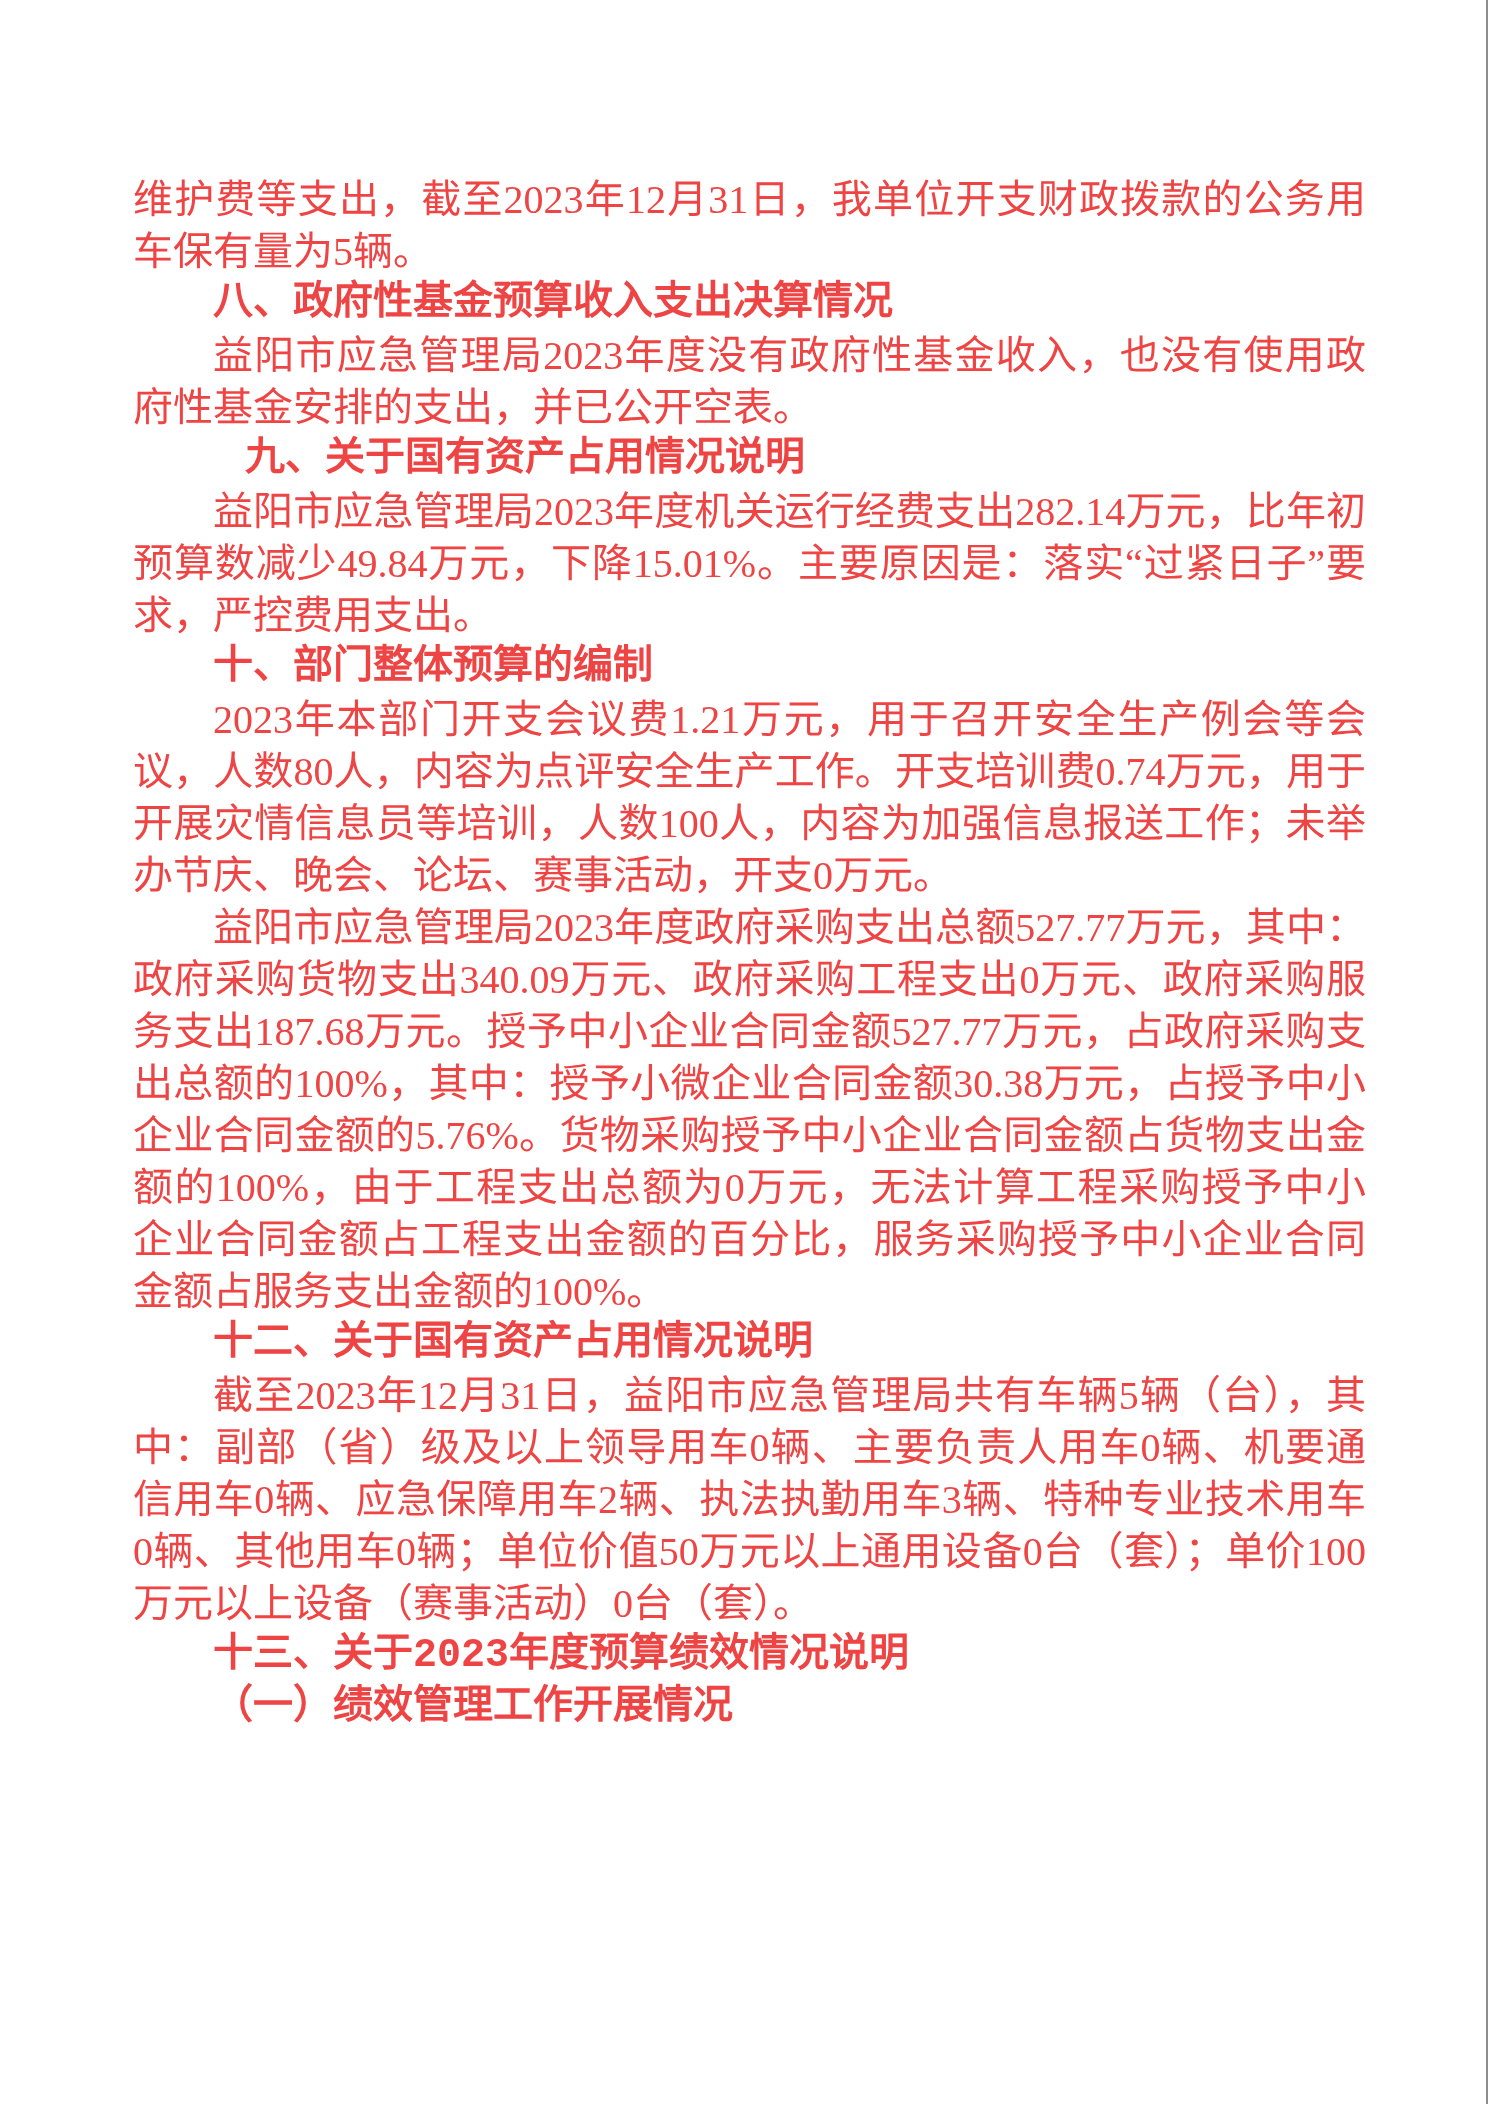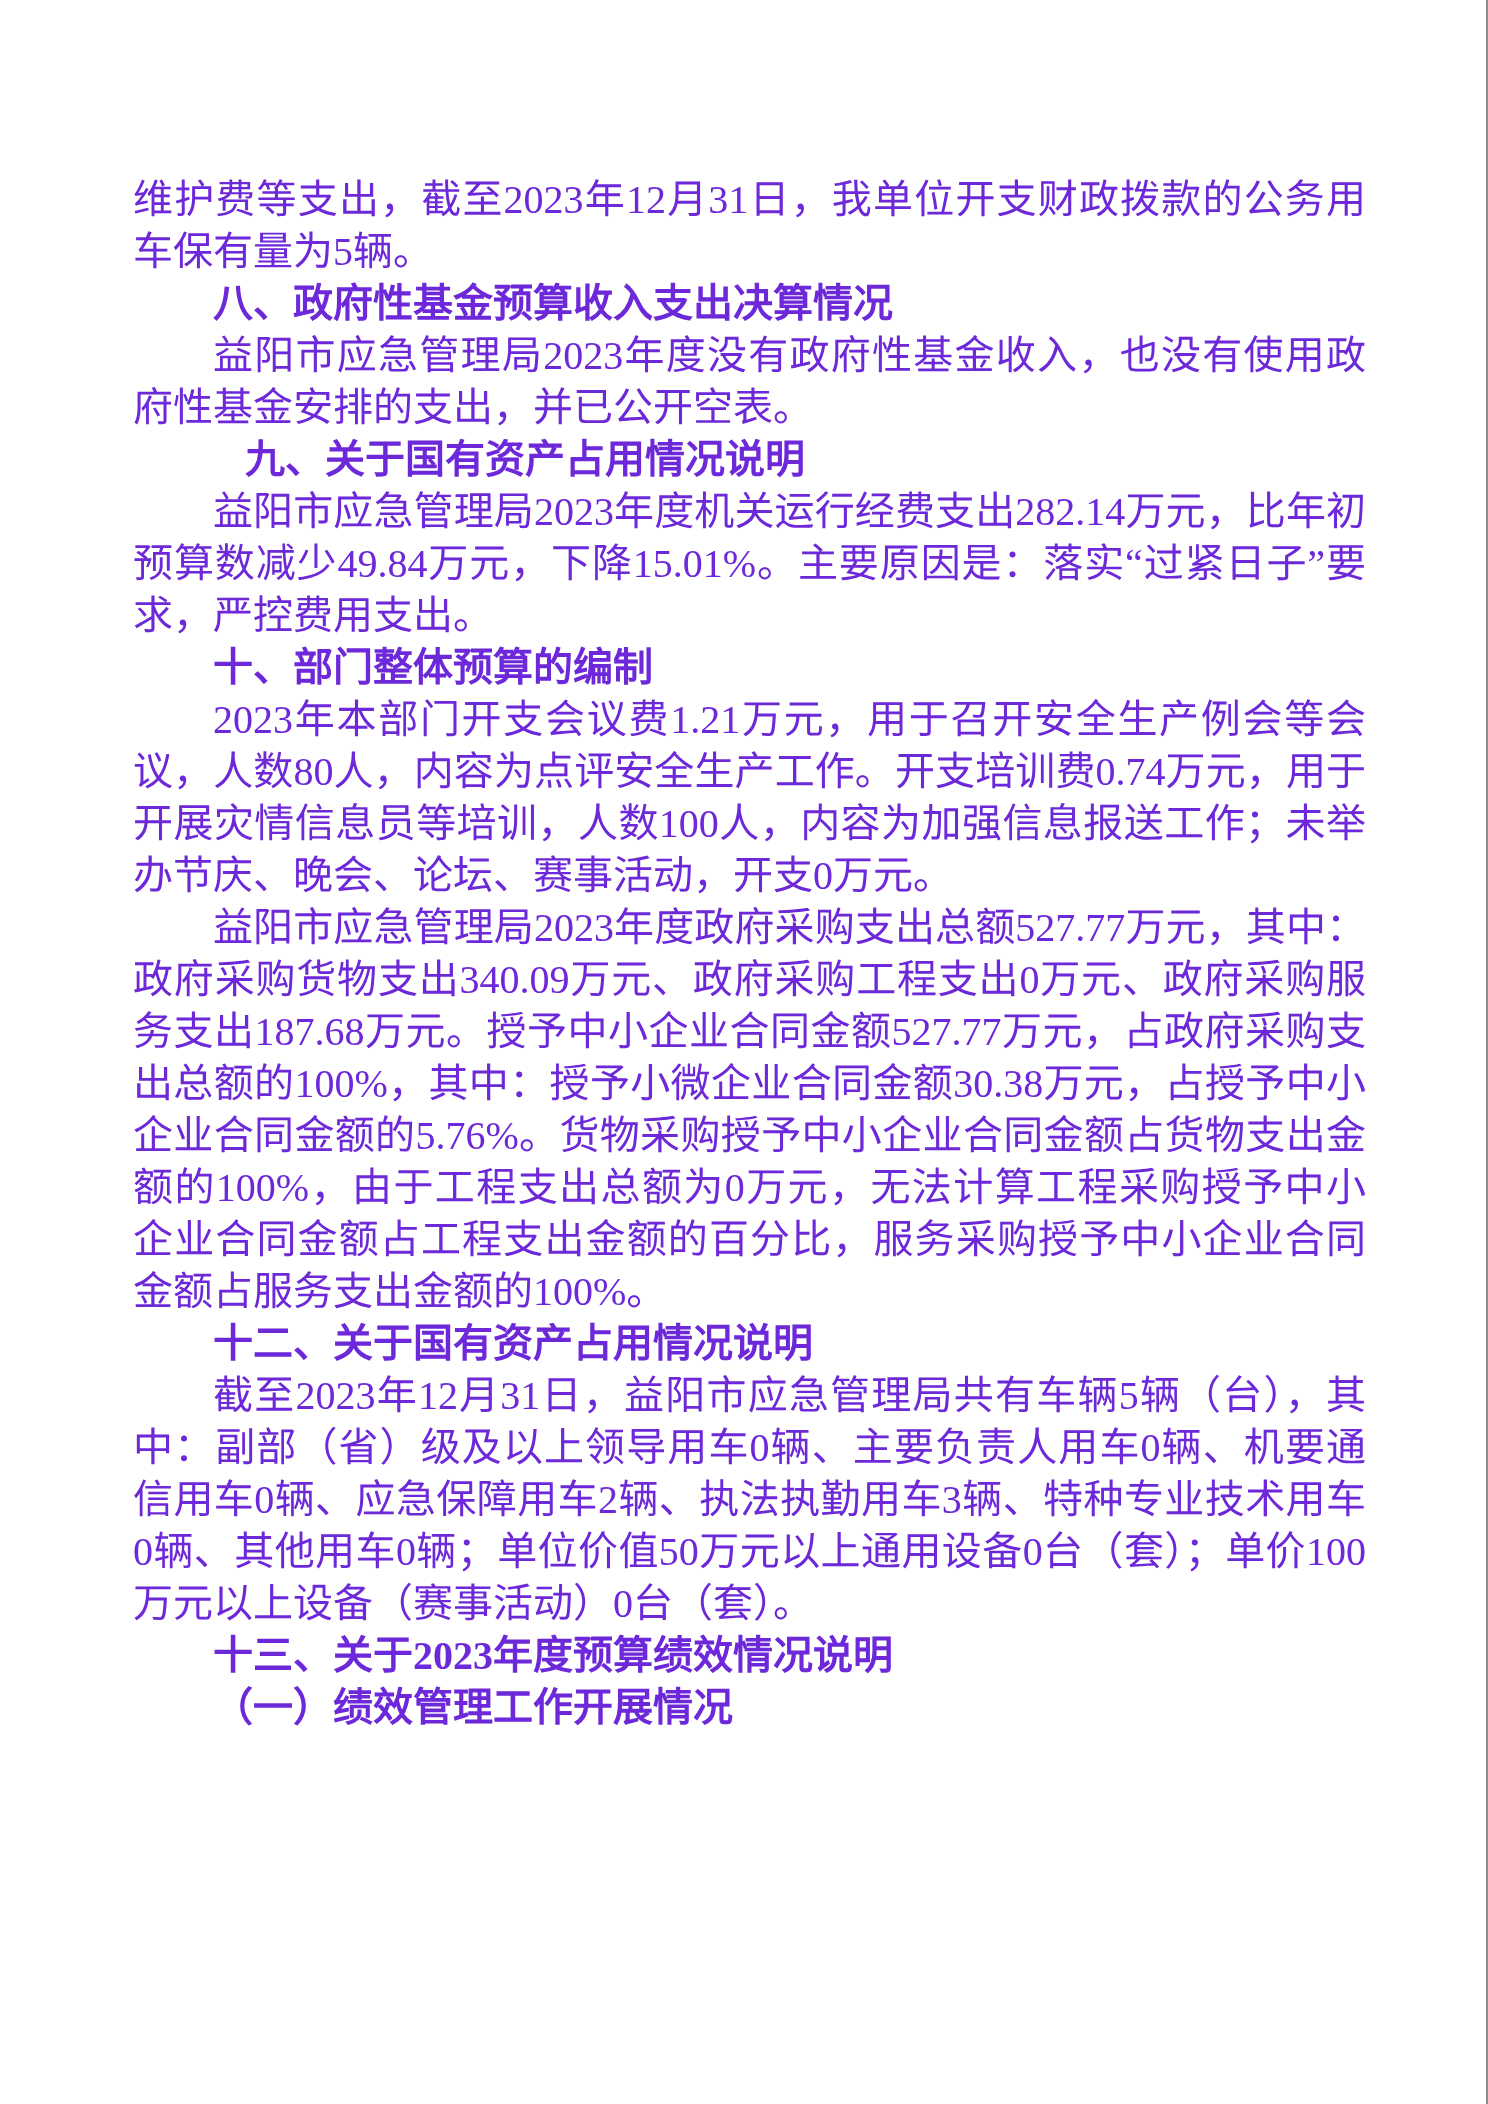--- a/index.html
+++ b/index.html
@@ -27,39 +27,39 @@
 
   .content p { margin: 0; padding: 0; }
 
   .para { text-indent: 2em; }
   .para.flush { text-indent: 0; }
 
   .heading {
     font-weight: bold;
     text-indent: 2em;
     text-align: left;
-    font-family: Liberation Serif, serif;
+    font-family: Liberation Mono, monospace;
   }
   .heading.indent-extra { text-indent: 2.8em; }
 
   .right-edge {
     position: absolute;
     top: 0;
     right: 0;
     width: 2px;
     height: 2104px;
     background: #8c8c8c;
   }
 </style>
 </head>
 <body>
 
 <div class="page" style="background-color: rgb(255, 255, 255);">
 
-  <div class="content" style="color: #6d28d9;">
+  <div class="content" style="color: #ef4444;">
 
     <p class="para flush">维护费等支出，截至2023年12月31日，我单位开支财政拨款的公务用车保有量为5辆。</p>
 
     <p class="heading">八、政府性基金预算收入支出决算情况</p>
 
     <p class="para">益阳市应急管理局2023年度没有政府性基金收入，也没有使用政府性基金安排的支出，并已公开空表。</p>
 
     <p class="heading indent-extra">九、关于国有资产占用情况说明</p>
 
     <p class="para">益阳市应急管理局2023年度机关运行经费支出282.14万元，比年初预算数减少49.84万元，下降15.01%。主要原因是：落实“过紧日子”要求，严控费用支出。</p>

